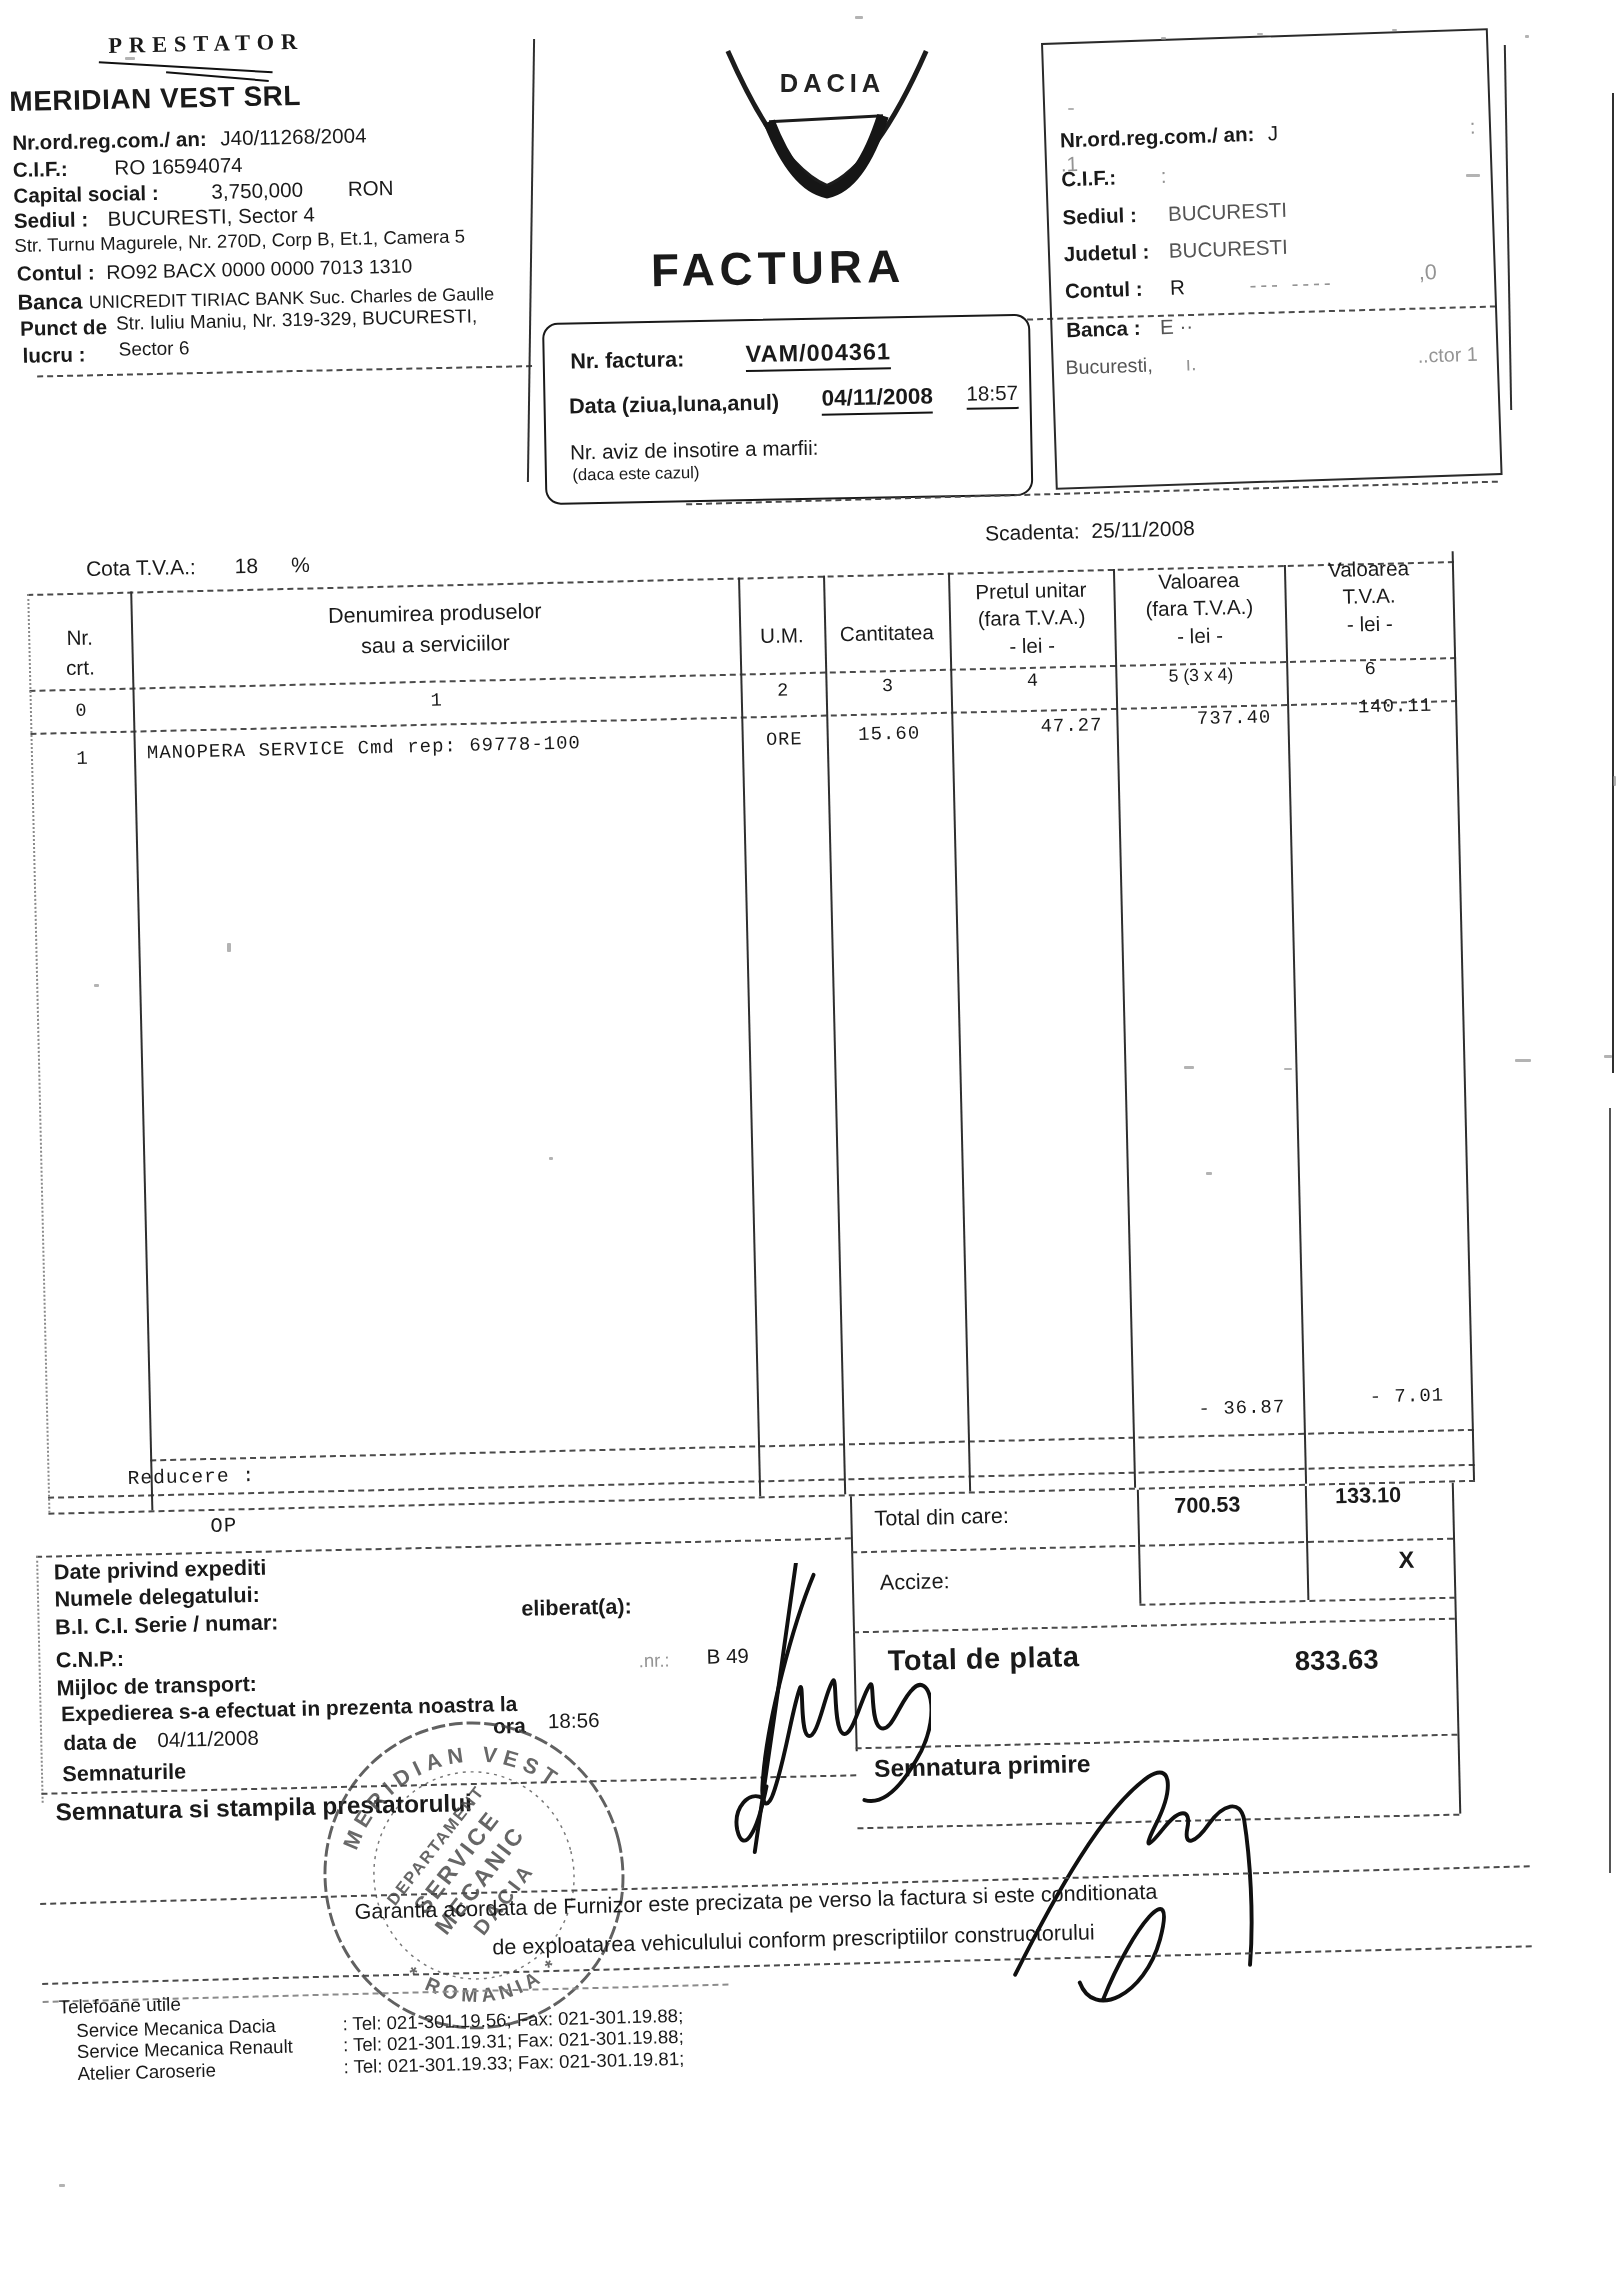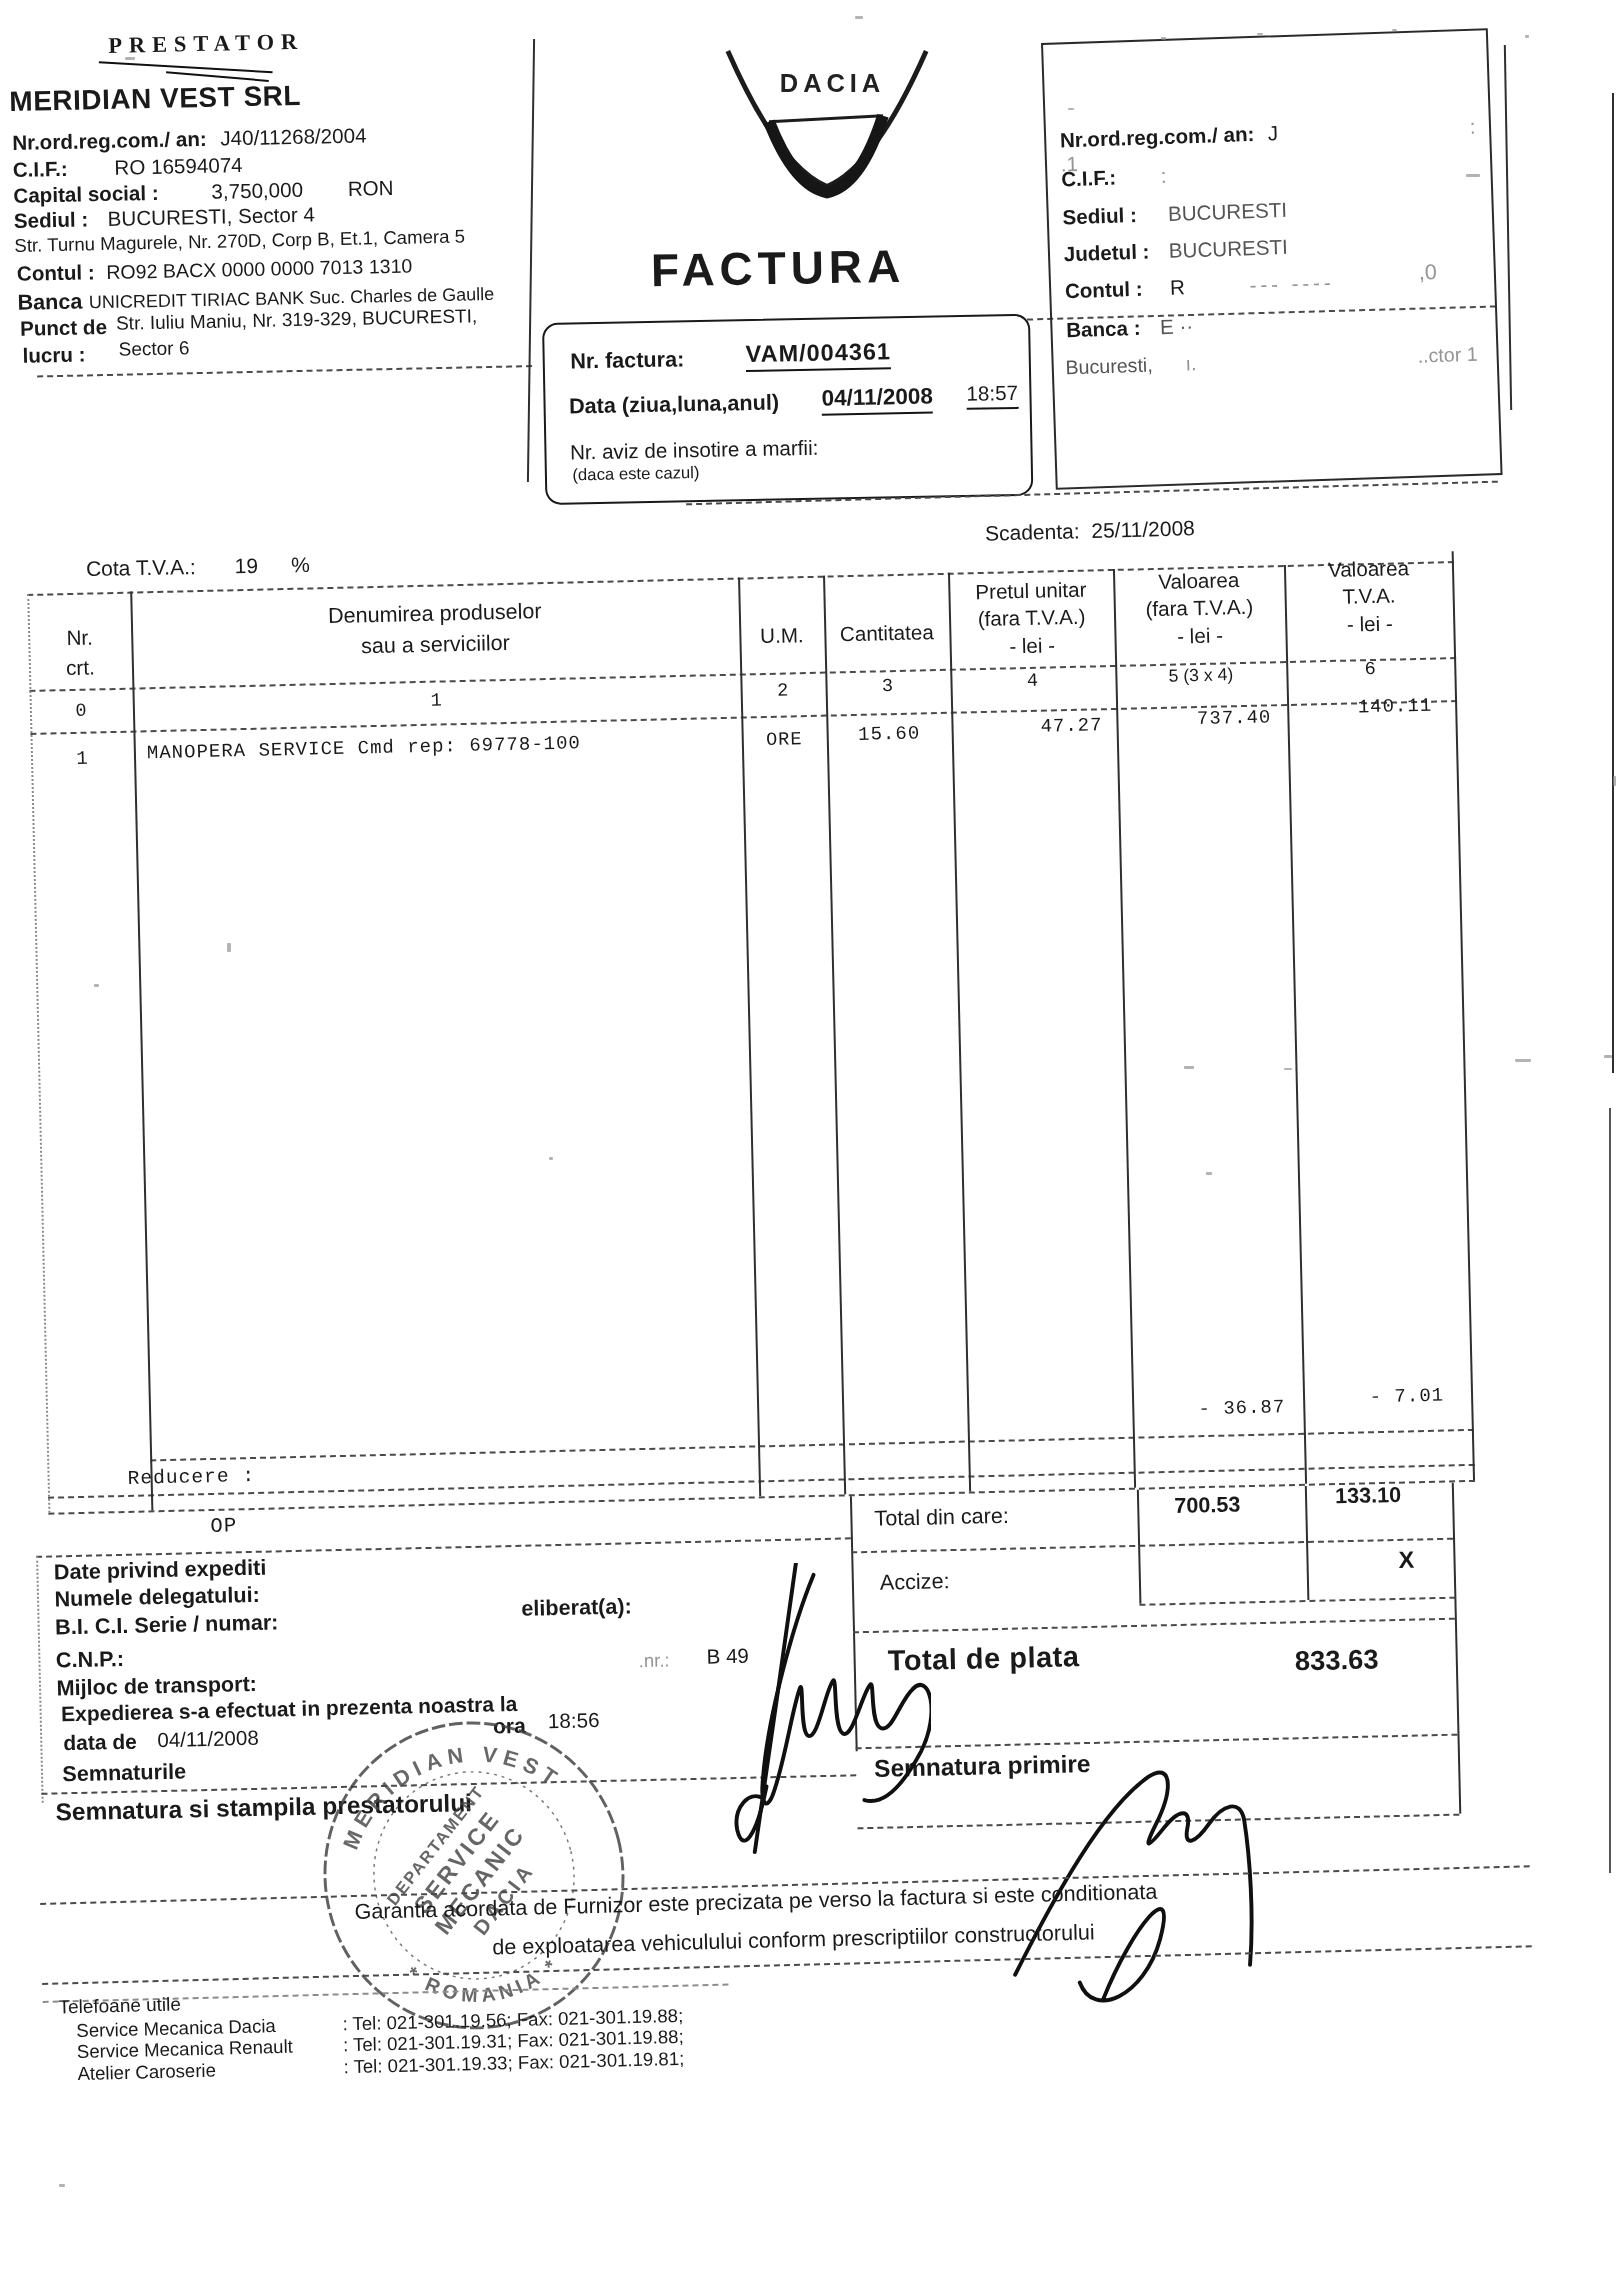--- a/index.html
+++ b/index.html
@@ -127,21 +127,21 @@
   <div class="vl" style="left:1507px;top:45px;height:365px;transform:rotate(-1deg);"></div>
   <div class="vl" style="left:1612px;top:93px;height:980px;border-left-width:2.5px;"></div>
   <div class="vl" style="left:1609px;top:1108px;height:765px;border-left-color:#555;"></div>
 
   <div class="abs" style="left:985px;top:519px;font-size:21px;transform:rotate(-1.5deg);">
     <span>Scadenta:</span>
     <span style="margin-left:5.9px;">25/11/2008</span>
   </div>
   <div class="abs" style="left:86px;top:555px;font-size:21px;transform:rotate(-1deg);">
     <span>Cota T.V.A.:</span>
-    <span style="margin-left:33px;">19</span>
+    <span style="margin-left:33px;">18</span>
     <span style="margin-left:27.4px;">%</span>
   </div>
 
   <div class="abs" style="left:27.4px;top:584px;width:1427px;height:947px;transform:rotate(-1.32deg);transform-origin:0 0;">
 
     <div class="hl" style="left:0;top:9.8px;width:1427px;"></div>
     <div class="hl" style="left:0;top:106px;width:1427px;"></div>
     <div class="hl" style="left:0;top:149px;width:1427px;"></div>
     <div class="hl" style="left:103px;top:878px;width:1324px;"></div>
     <div class="hl" style="left:0;top:913px;width:1427px;"></div>

